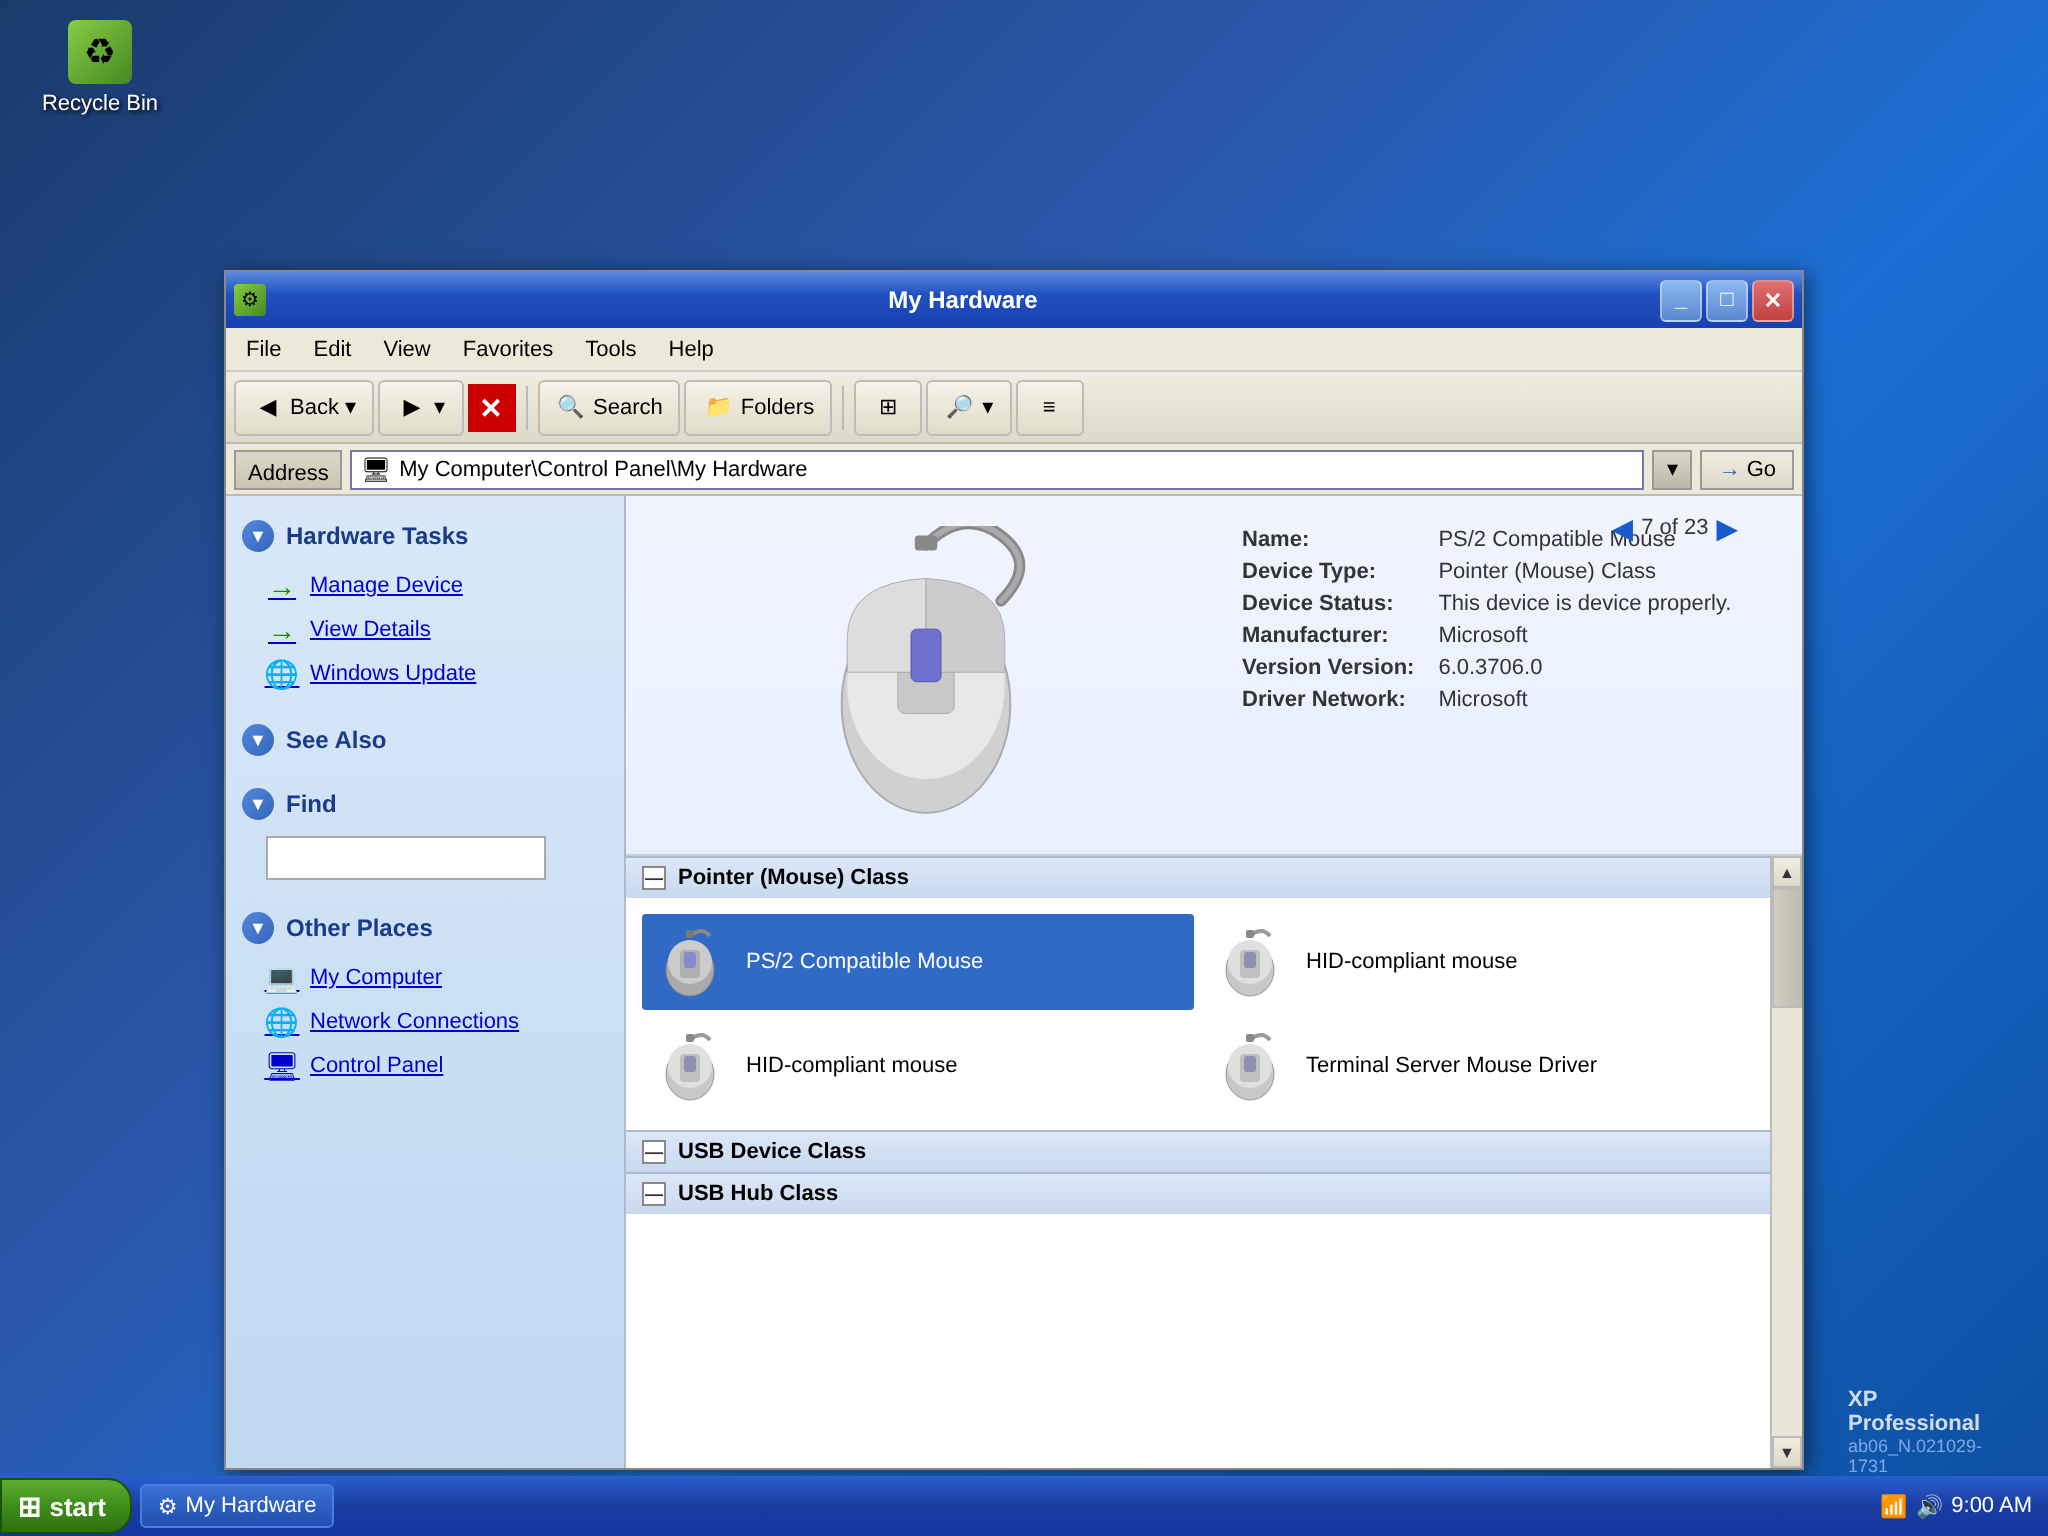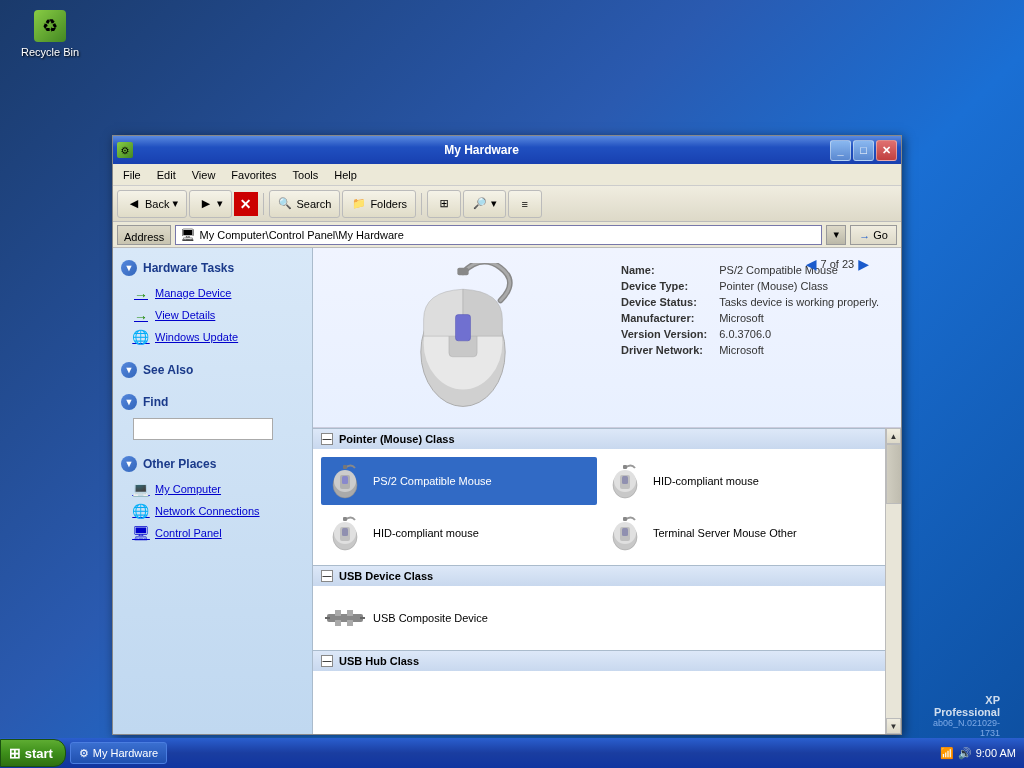--- a/index.html
+++ b/index.html
@@ -731,21 +731,21 @@
           </div>
 
           <div class="device-info">
             <span class="info-label">Name:</span>
             <span class="info-value">PS/2 Compatible Mouse</span>
 
             <span class="info-label">Device Type:</span>
             <span class="info-value">Pointer (Mouse) Class</span>
 
             <span class="info-label">Device Status:</span>
-            <span class="info-value">Tasks device is working properly.</span>
+            <span class="info-value">This device is device properly.</span>
 
             <span class="info-label">Manufacturer:</span>
             <span class="info-value">Microsoft</span>
 
             <span class="info-label">Version Version:</span>
             <span class="info-value">6.0.3706.0</span>
 
             <span class="info-label">Driver Network:</span>
             <span class="info-value">Microsoft</span>
           </div>
@@ -806,43 +806,27 @@
                 <div class="device-item-icon">
                   <svg width="36" height="36" viewBox="0 0 36 36">
                     <ellipse cx="18" cy="22" rx="12" ry="13" fill="#c8c8c8" stroke="#999" stroke-width="0.5"></ellipse>
                     <ellipse cx="18" cy="18" rx="11" ry="11" fill="#e0e0e0"></ellipse>
                     <rect x="13" y="12" width="10" height="14" rx="2" fill="#c0c0c0"></rect>
                     <rect x="15" y="13" width="6" height="8" rx="1.5" fill="#9090b0"></rect>
                     <path d="M18,5 Q24,0 28,5" fill="none" stroke="#999" stroke-width="2"></path>
                     <rect x="16" y="2" width="4" height="4" rx="1" fill="#888"></rect>
                   </svg>
                 </div>
-                <span class="device-item-name">Terminal Server Mouse Other</span>
+                <span class="device-item-name">Terminal Server Mouse Driver</span>
               </div>
             </div>
 
             <div class="device-class-header">
               <div class="collapse-btn">—</div>
               <span>USB Device Class</span>
-            </div>
-            <div class="device-items-grid">
-              <div class="device-item">
-                <div class="device-item-icon">
-                  <svg width="40" height="28" viewBox="0 0 40 28">
-                    <rect x="2" y="10" width="36" height="8" rx="2" fill="#888"></rect>
-                    <rect x="0" y="13" width="5" height="2" fill="#666"></rect>
-                    <rect x="35" y="13" width="5" height="2" fill="#666"></rect>
-                    <rect x="10" y="6" width="6" height="6" fill="#aaa"></rect>
-                    <rect x="22" y="6" width="6" height="6" fill="#aaa"></rect>
-                    <rect x="10" y="16" width="6" height="6" fill="#aaa"></rect>
-                    <rect x="22" y="16" width="6" height="6" fill="#aaa"></rect>
-                  </svg>
-                </div>
-                <span class="device-item-name">USB Composite Device</span>
-              </div>
             </div>
 
             <div class="device-class-header">
               <div class="collapse-btn">—</div>
               <span>USB Hub Class</span>
             </div>
 
           </div>
 
           <div class="scrollbar">
@@ -850,21 +834,21 @@
             <div class="scroll-track">
               <div class="scroll-thumb"></div>
             </div>
             <div class="scroll-arrow">▼</div>
           </div>
         </div>
       </div>
     </div>
   </div>
 
-  <div style="position:absolute;bottom:30px;right:0;width:100px;text-align:right;padding-right:24px;">
+  <div style="position:absolute;bottom:30px;right:0;width:100px;text-align:left;padding-right:24px;">
     <div style="color:white;font-size:11px;font-weight:bold;opacity:0.8;">XP Professional</div>
     <div style="color:#aaccff;font-size:9px;opacity:0.7;">ab06_N.021029-1731</div>
   </div>
 
   <div class="taskbar">
     <div class="start-button">
       <span style="font-size:14px;">⊞</span>
       <span>start</span>
     </div>
     <div class="taskbar-items">

